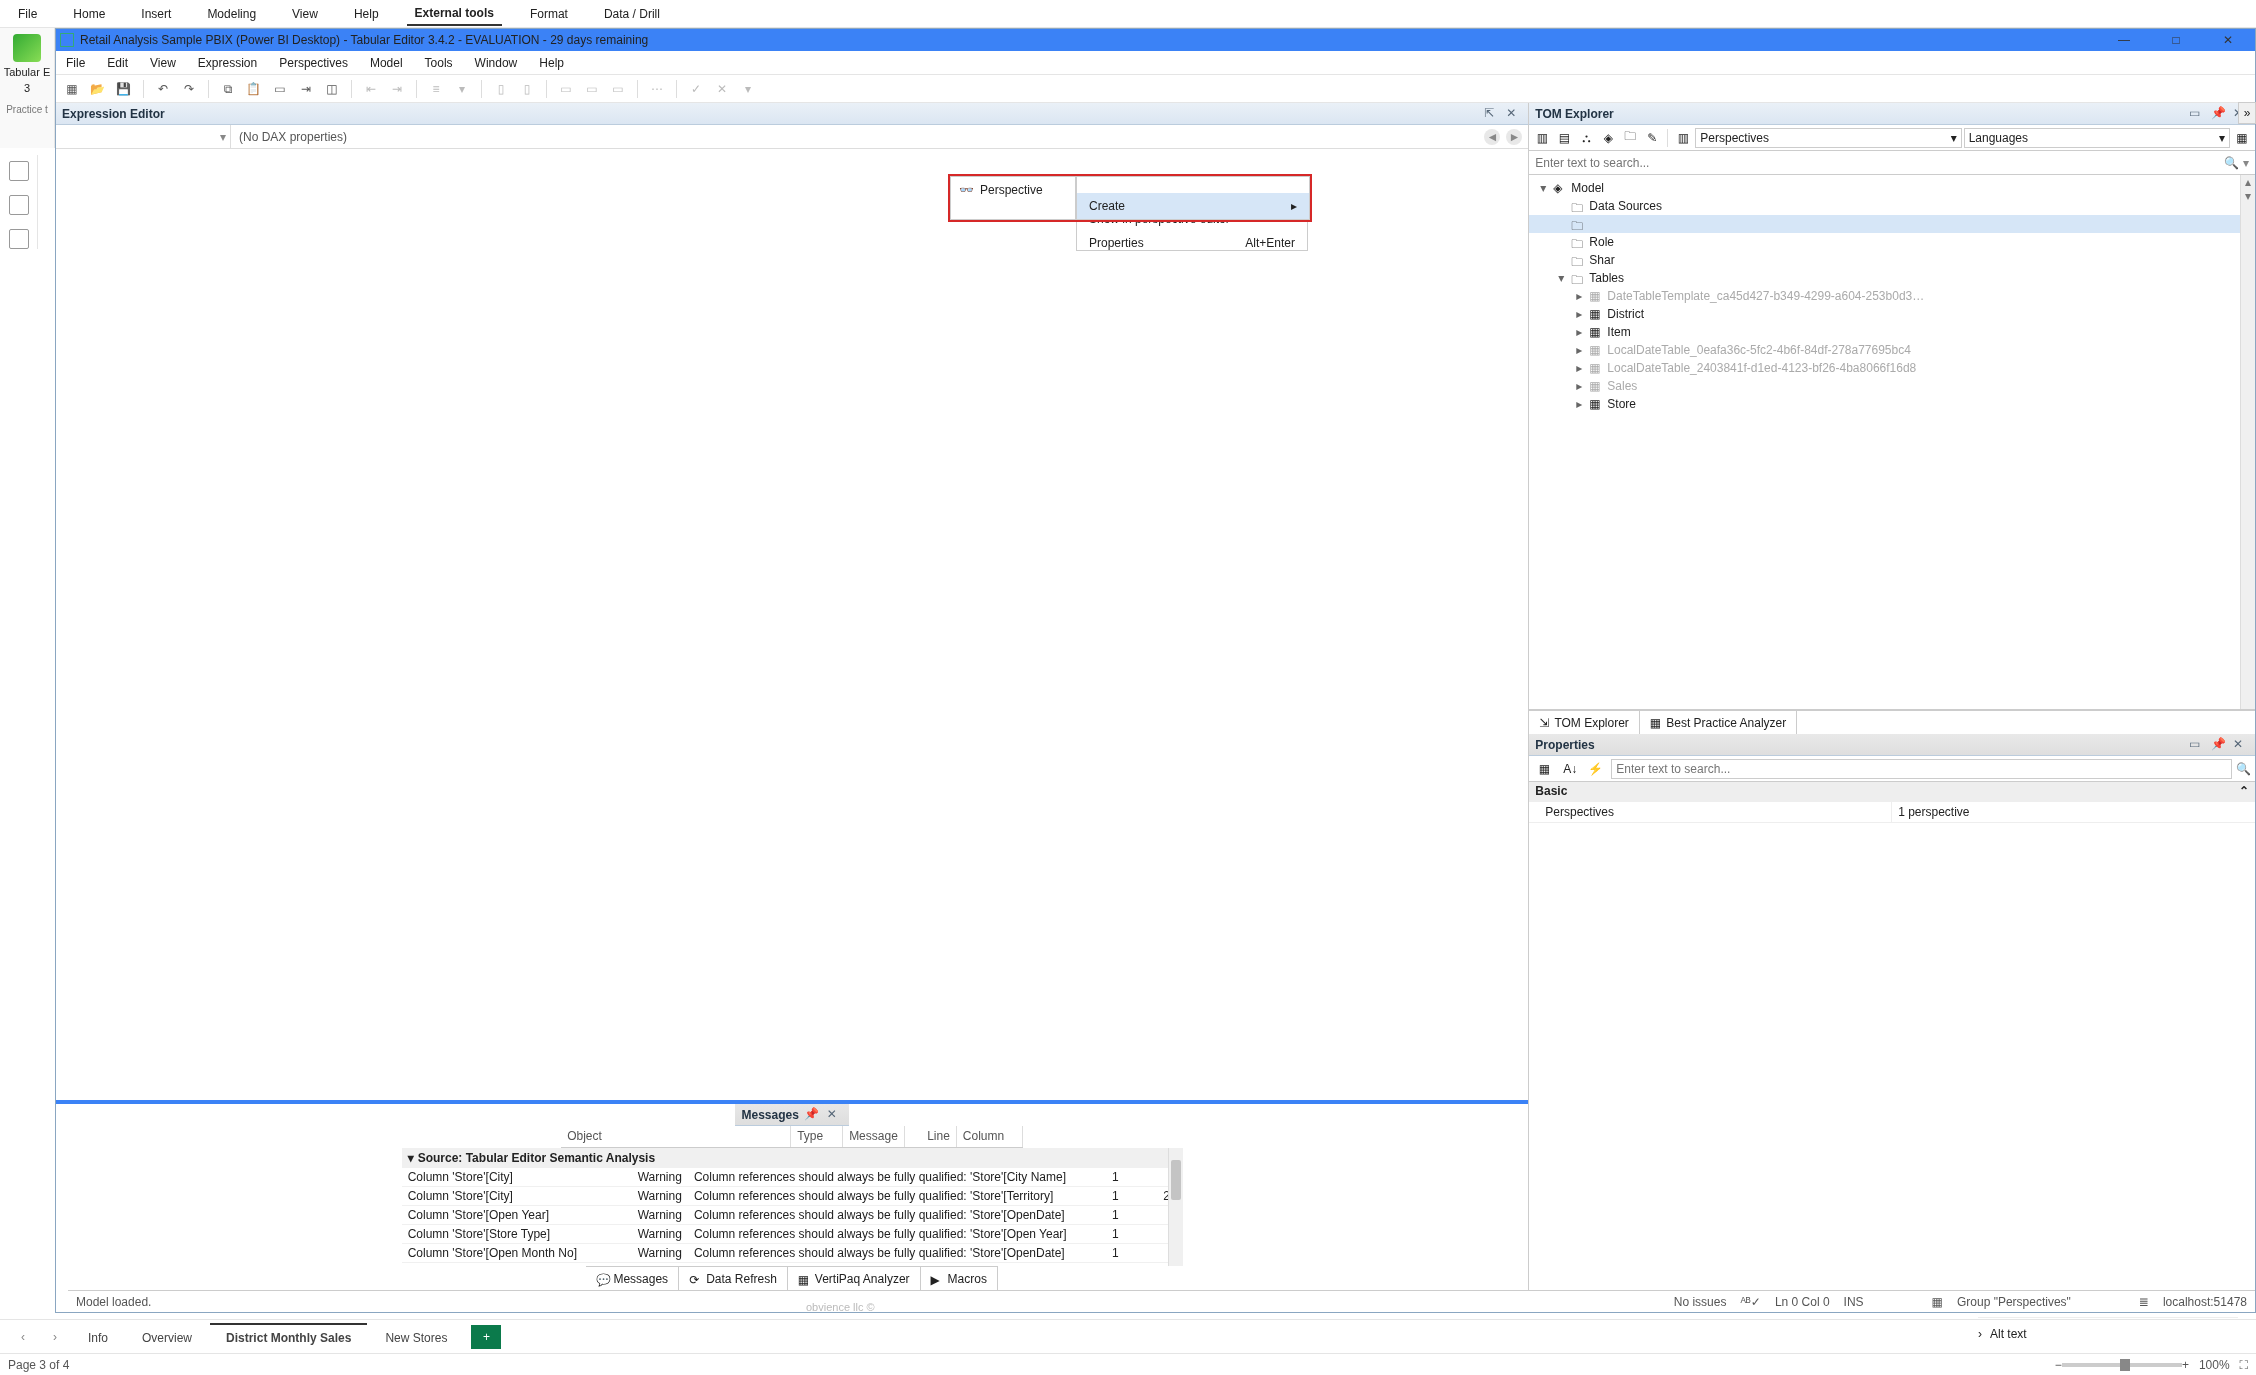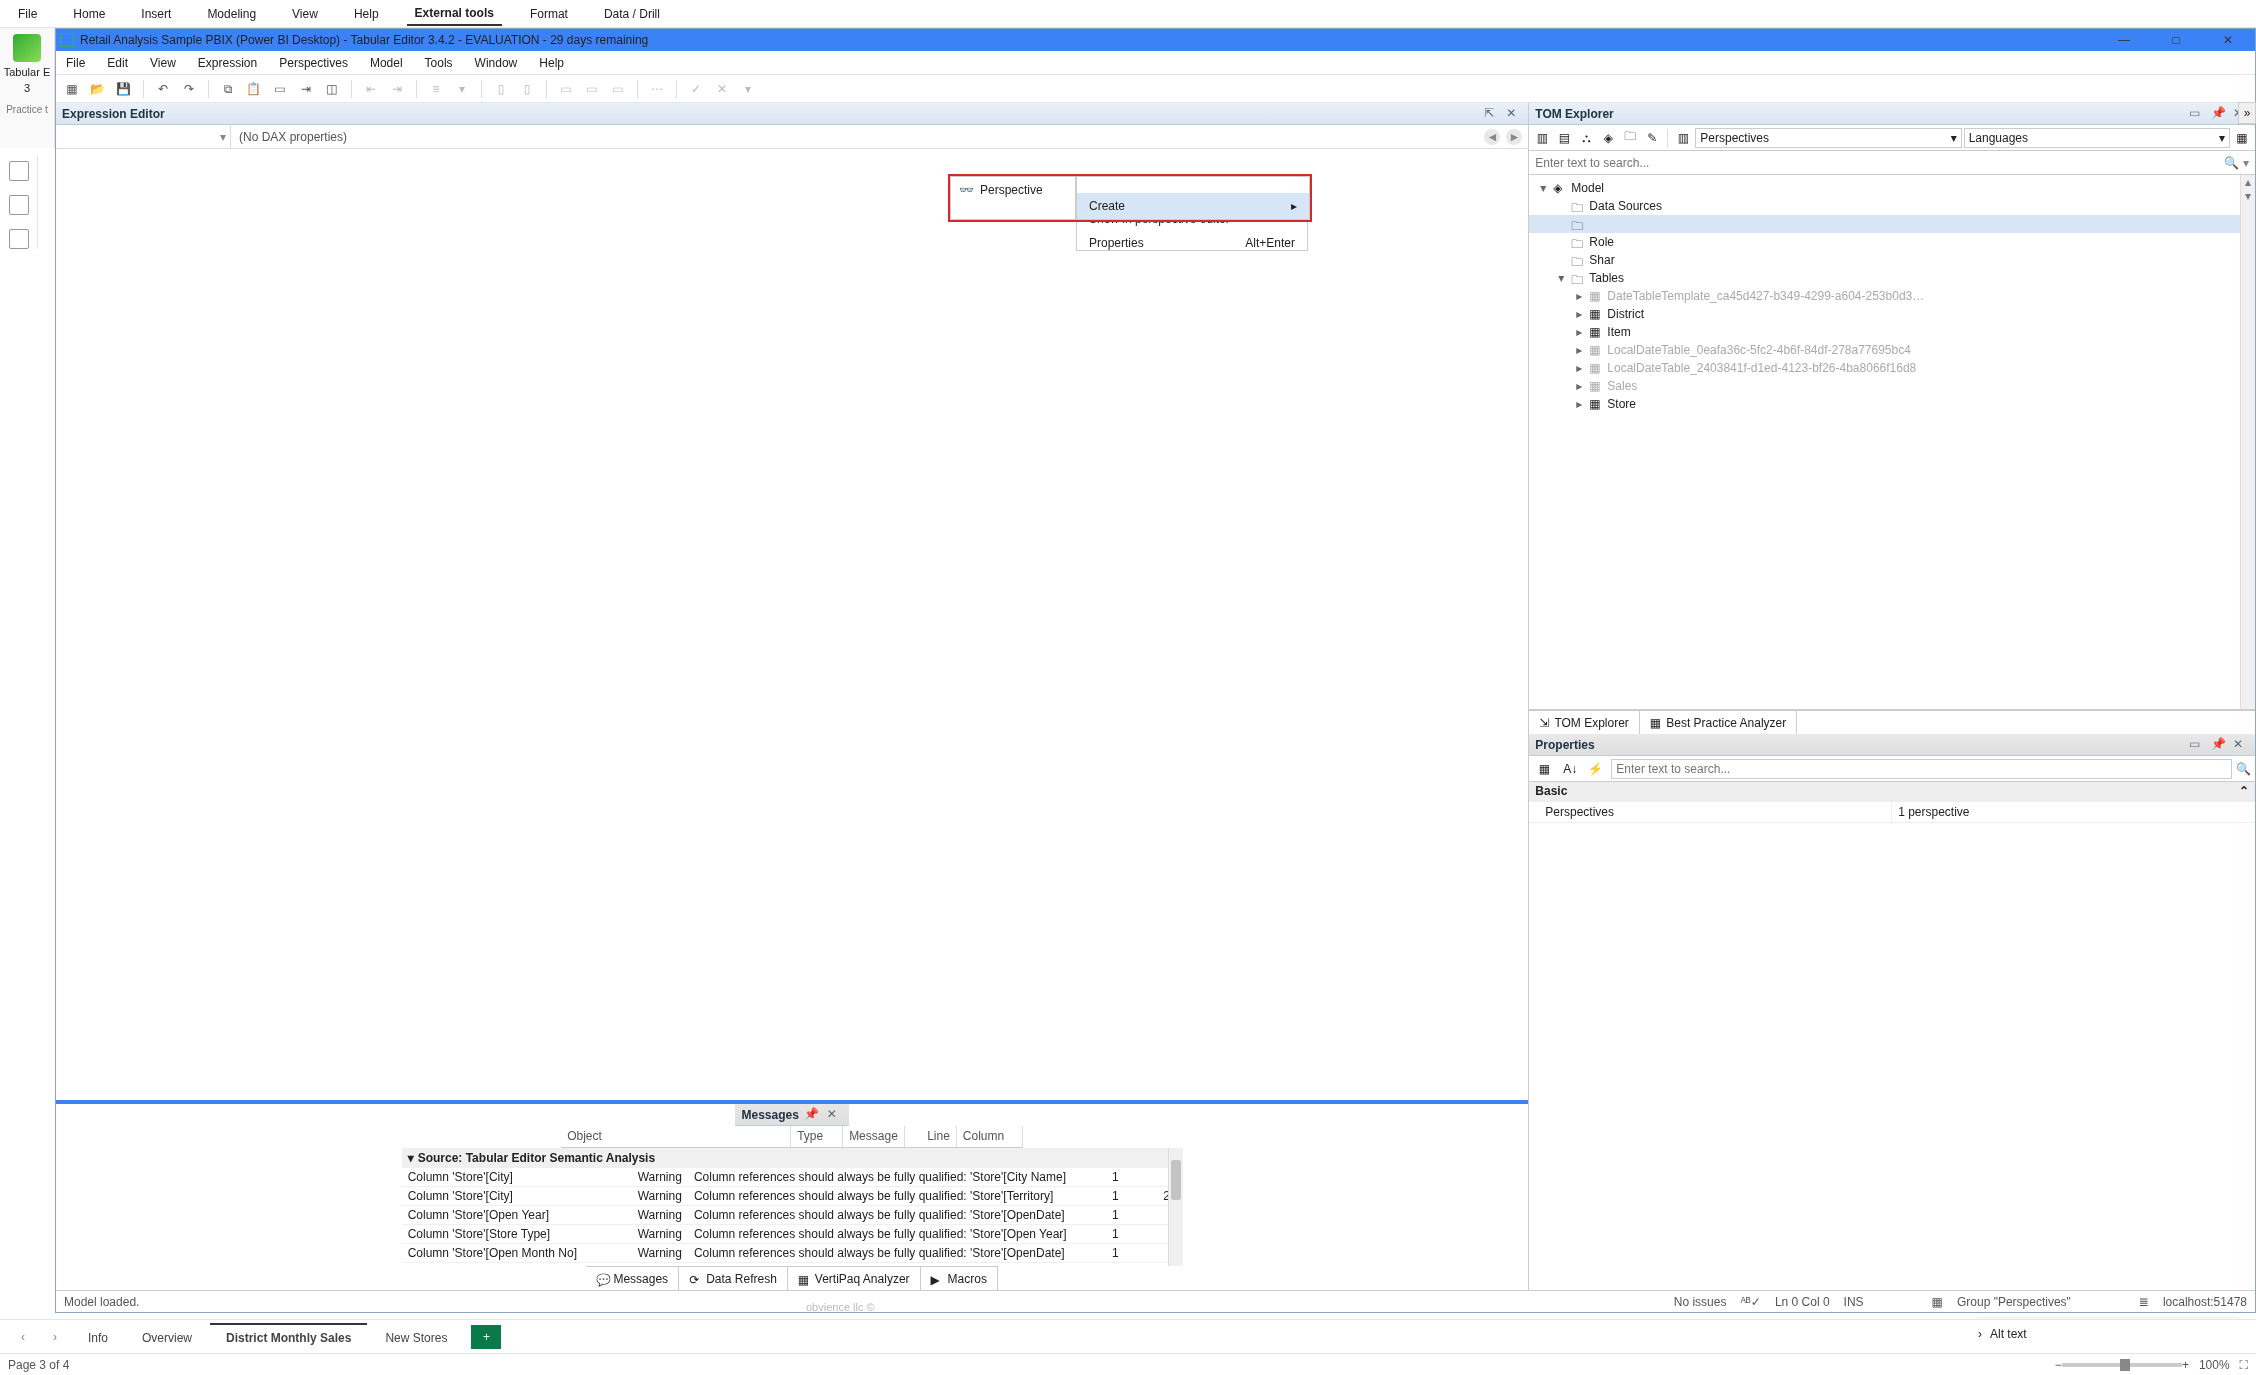--- a/index.html
+++ b/index.html
@@ -50,21 +50,21 @@
 .msg-group { background:#f0f0f0; padding:3px 6px; font-weight:600; display:flex; align-items:center; gap:4px;}
 .msg-row { display:flex; border-bottom:1px solid #f0f0f0; }
 .msg-row div{ padding:2px 6px; }
 .msg-scroll { position:absolute; right:0; top:0; bottom:0; width:15px; background:#f0f0f0; border-left:1px solid #ddd; }
 .msg-scroll .thumb{ position:absolute; left:2px; right:2px; top:12px; height:40px; background:#c4c4c4; border-radius:2px;}
 
 .msg-tabs { height:24px; display:flex; border-top:1px solid #ccc; }
 .msg-tab { padding:4px 10px; border-right:1px solid #ccc; display:flex; align-items:center; gap:5px; }
 .msg-tab .ic{ width:12px; height:12px; }
 
-.status-bar { height:22px; border-top:1px solid #ccc; display:flex; align-items:center; padding:0 8px; gap:14px; color:#555; }
+.status-bar { height:22px; border-top:1px solid #ccc; display:flex; align-items:center; padding:0 8px; gap:14px; color:#555;margin-left:12px; }
 .status-bar .fill{flex:1;}
 
 
 .right-pane { flex: 0 0 33%; display:flex; flex-direction:column; min-height:0; }
 .tom-toolbar { height:26px; border-bottom:1px solid #ccc; display:flex; align-items:center; padding:0 3px; gap:2px; }
 .tom-toolbar .tb { width:20px; height:20px; display:flex; align-items:center; justify-content:center; border:1px solid transparent; }
 .tom-toolbar .dd-box { border:1px solid #ccc; height:20px; display:flex; align-items:center; padding:0 4px; gap:4px; }
 .search-row { height:24px; border-bottom:1px solid #ccc; display:flex; align-items:center; padding:0 6px; gap:4px; color:#888;}
 .tree { flex:1; overflow:hidden; border-bottom:1px solid #ccc; position:relative; height:240px;}
 .tree-inner{padding:4px 0;}

